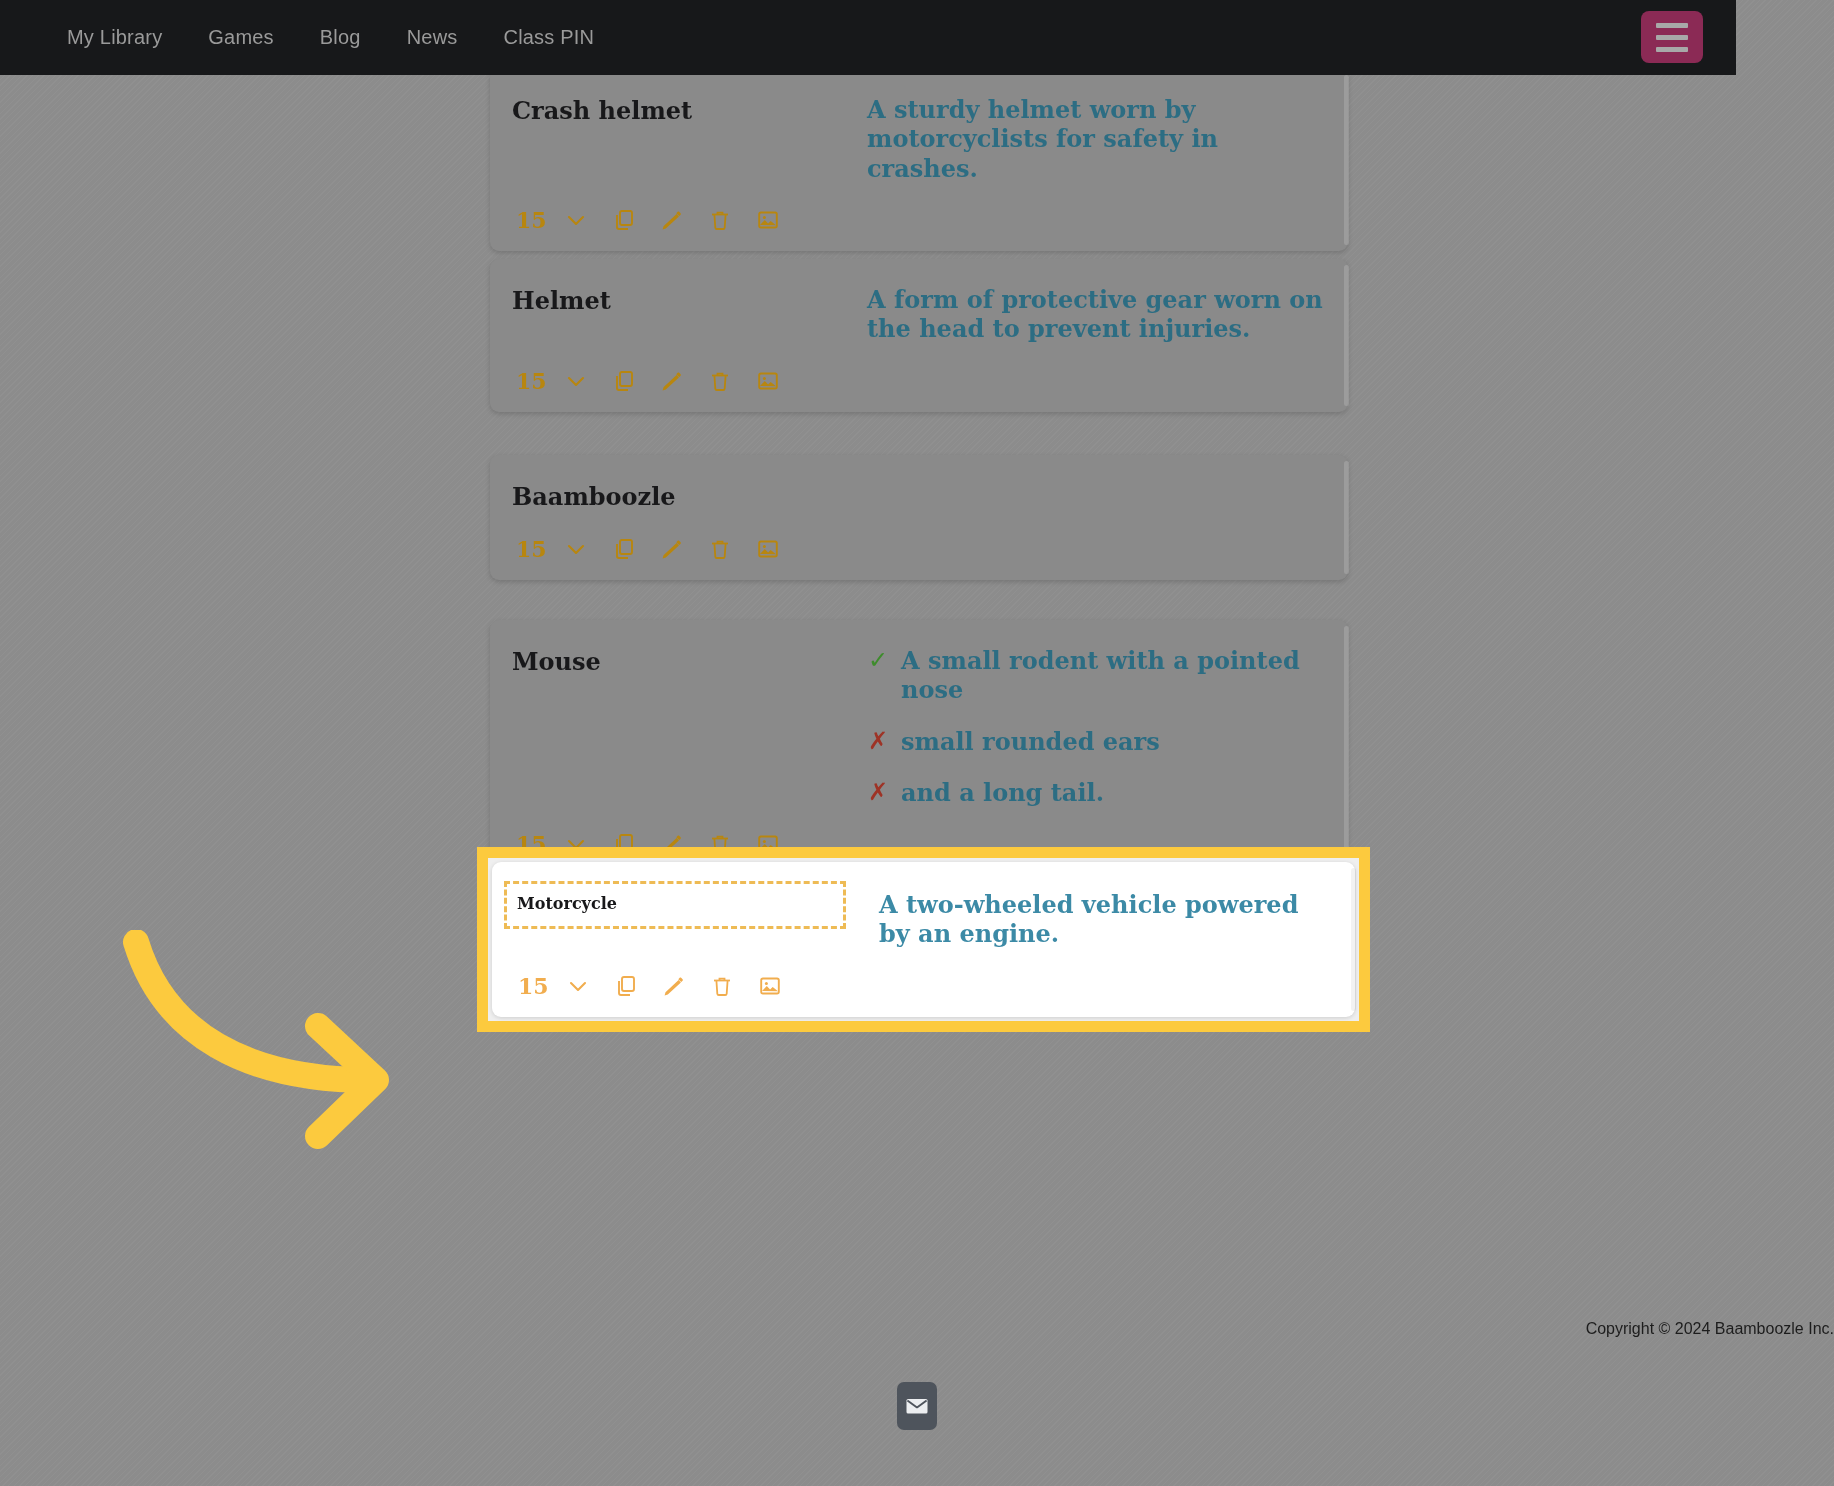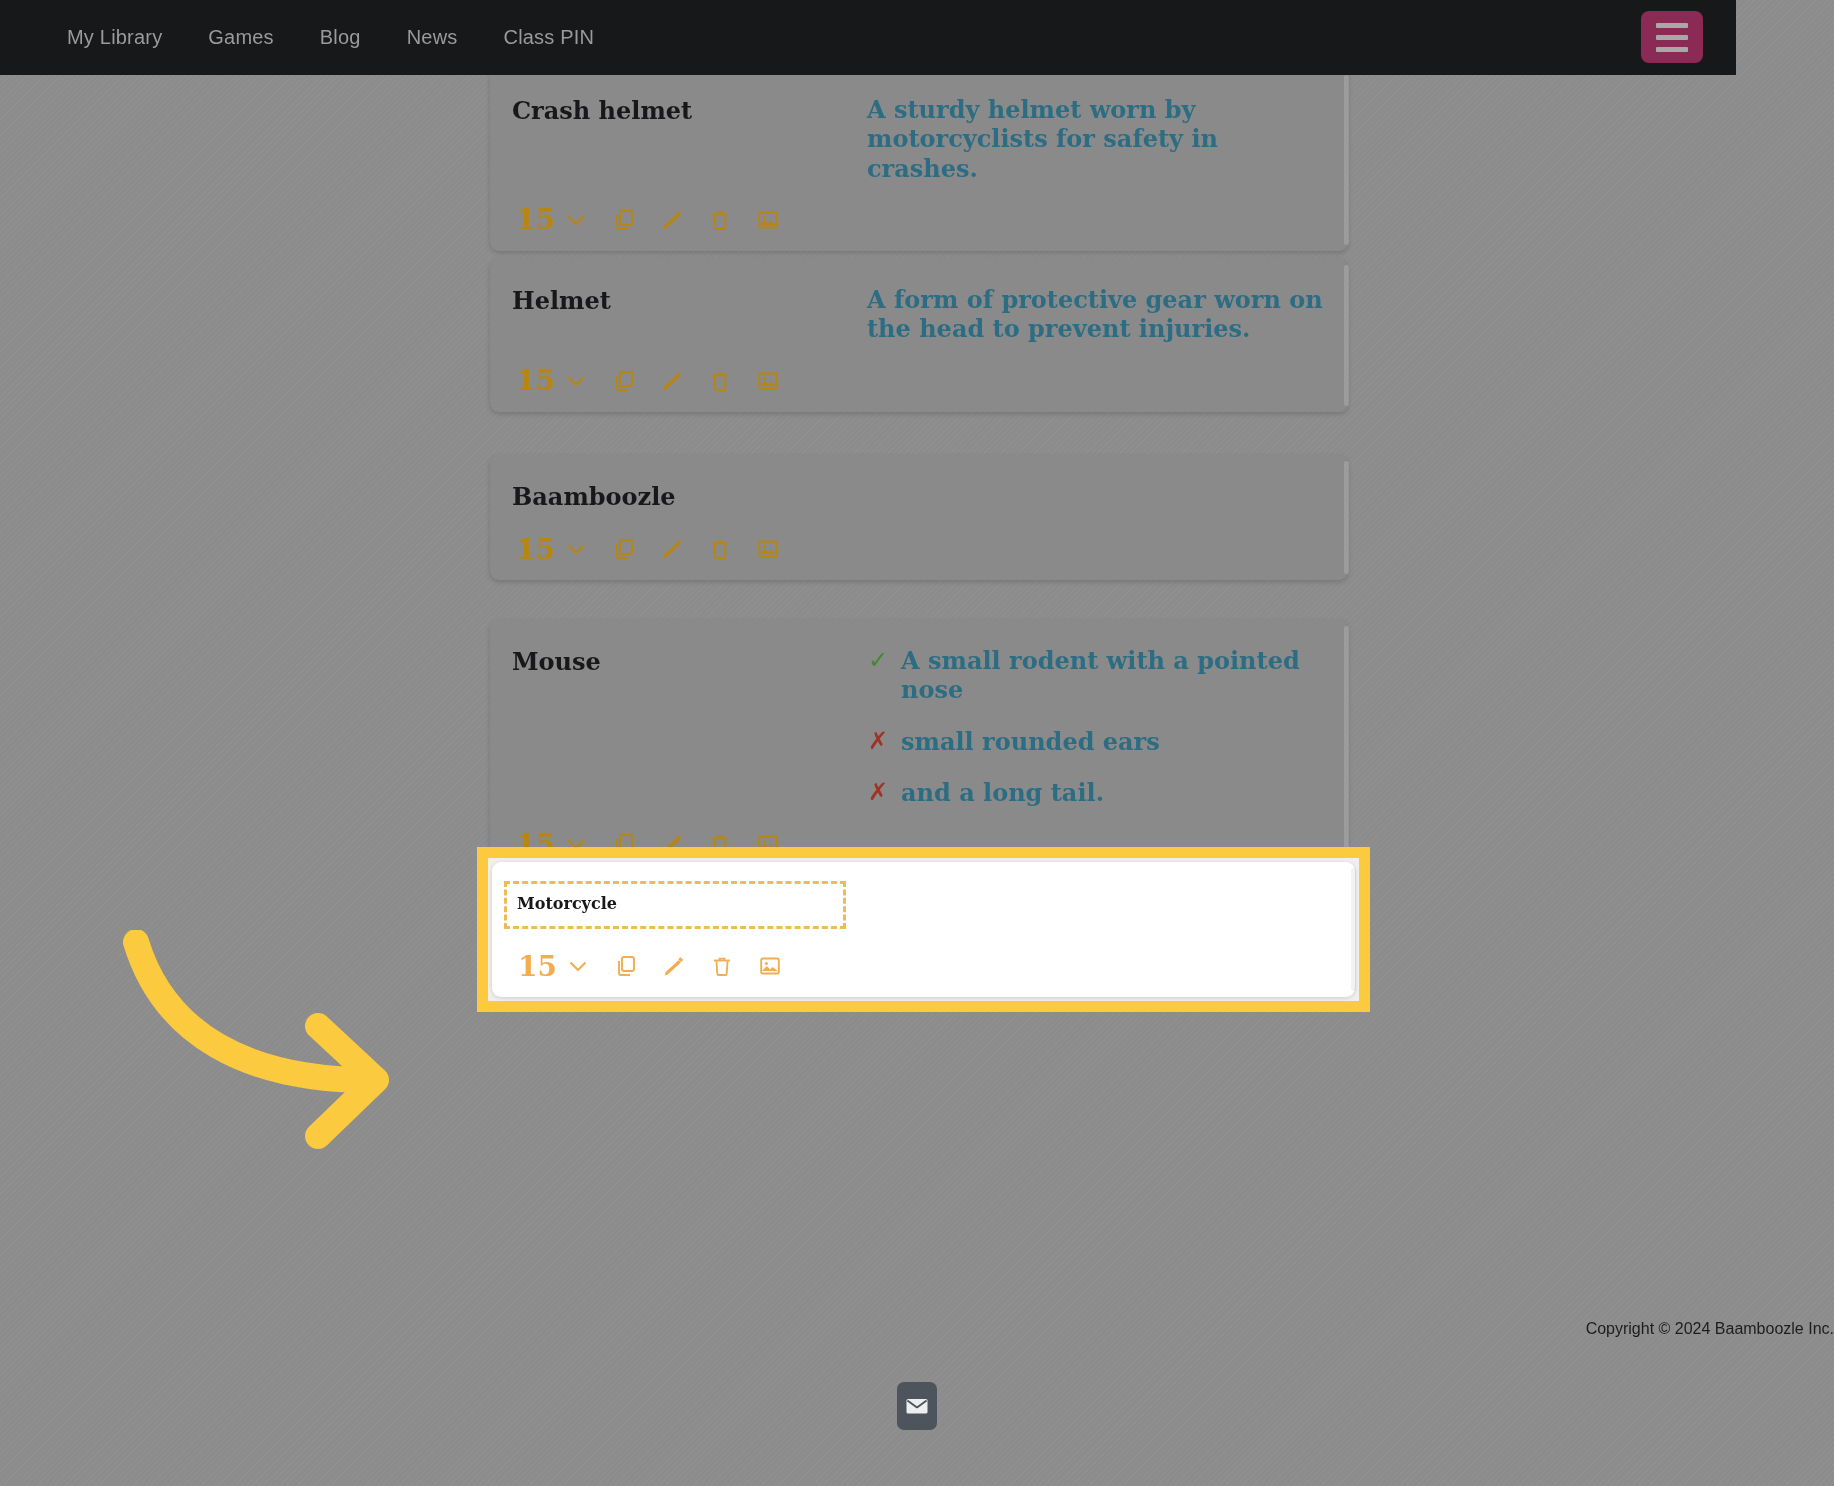--- a/index.html
+++ b/index.html
@@ -133,21 +133,21 @@
   .toolbar {
     display:flex;
     align-items:center;
     height:62px;
     gap:0px;
     margin-top:6px;
   }
   .count {
     font-family:"DejaVu Serif", serif;
     font-weight:700;
-    font-size:28px;
+    font-size:22px;
     color:#b8860f;
     width:40px;
     text-align:left;
     padding-left:4px;
   }
   .tb-icon {
     width:48px; height:40px;
     display:flex; align-items:center; justify-content:center;
     cursor:pointer;
     color:#b8860f;
@@ -429,20 +429,21 @@
     </div>
   </div>
 
   <div id="highlight-wrap" style="top:772px;">
     <div id="highlight-card">
       <div class="scroll-sliver" style="background:rgba(0,0,0,0.05);"></div>
       <div class="card-body">
         <div class="card-title" style="width:365px;">
           <div id="title-edit-box" contenteditable="true" style="">Motorcycle</div>
         </div>
+        <div class="card-desc" style="padding-top:2px;">A two-wheeled vehicle powered by an engine.</div>
       </div>
       <div class="toolbar">
         <div class="count">15</div>
         <div class="tb-icon">
           <svg width="24" height="24" viewBox="0 0 24 24" fill="none" stroke="currentColor" stroke-width="2.1" stroke-linecap="round" stroke-linejoin="round">
               <polyline points="5 9 12 16 19 9"></polyline>
             </svg>
         </div>
         <div class="tb-icon">
           <svg width="24" height="24" viewBox="0 0 24 24" fill="none" stroke="currentColor" stroke-width="1.9">

